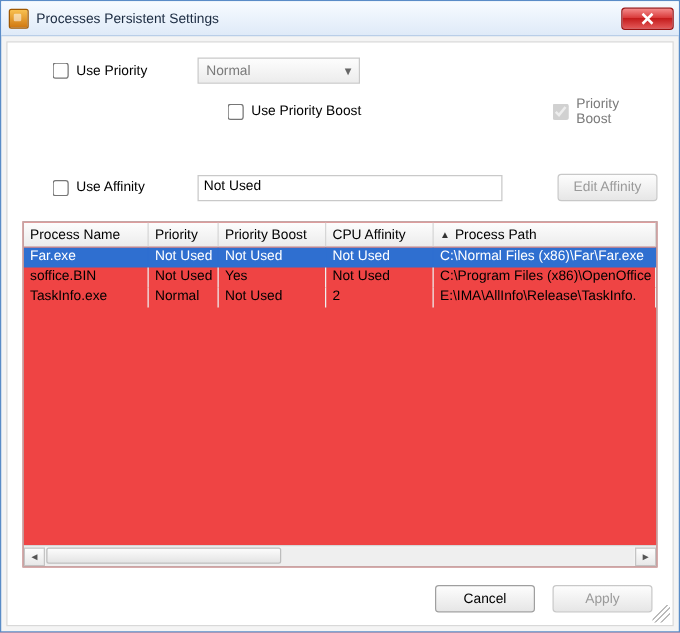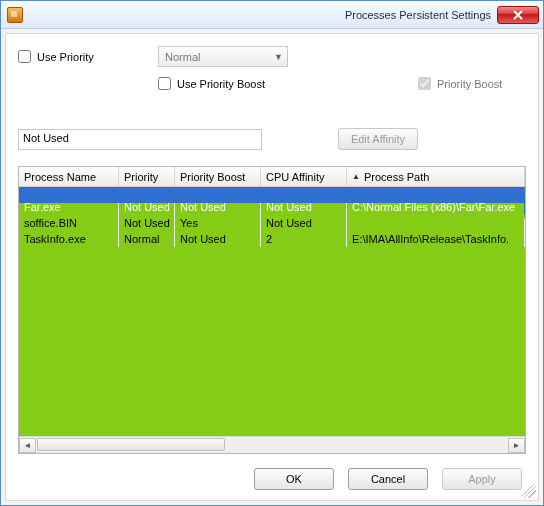--- a/index.html
+++ b/index.html
@@ -19,21 +19,20 @@
     display: flex; flex-direction: column;
     position: relative;
   }
   .titlebar {
     height: 28px;
     background: linear-gradient(#f7fbff, #dfeaf8);
     border-bottom: 1px solid #b9cee8;
     display:flex; align-items:center;
     padding: 0 4px 0 6px;
     gap:6px;
-    text-align:right;
   }
   .app-icon {
     width:16px; height:16px;
     background: linear-gradient(#f8c050,#d07810);
     border:1px solid #a05800;
     border-radius:2px;
     position:relative;
   }
   .app-icon::after{
     content:""; position:absolute; left:3px; top:3px; width:6px; height:6px;
@@ -61,20 +60,21 @@
   }
   .form-grid {
     display:grid;
     grid-template-columns: 140px 260px 1fr;
     row-gap:10px;
     align-items:center;
   }
   .chk {
     display:flex; align-items:center; gap:6px;
     color:#000;
+    margin-left:24px;
   }
   .chk input { width:13px; height:13px; margin:0; }
   .chk.disabled { color:#7a7a7a; }
   .chk.disabled input { accent-color:#999; }
   .combo {
     height:21px; width:130px;
     border:1px solid #c9c9c9;
     background:linear-gradient(#fdfdfd,#ececec);
     display:flex; align-items:center; justify-content:space-between;
     padding:0 4px 0 6px;
@@ -99,21 +99,21 @@
     border:1px solid #c9c9c9;
     background:#fff;
     padding:2px 4px;
     color:#000;
   }
   .spacer8 { height:8px; }
   .table-wrap {
     margin-top:16px;
     flex:1;
     border:1px solid #b6b6b6;
-    background:#84cc16;
+    background:#ef4444;
     display:flex; flex-direction:column;
     overflow:hidden;
     min-height:230px;
   }
   .theaders {
     display:flex;
     background:linear-gradient(#fdfdfd,#ececec);
     border-bottom:1px solid #cfcfcf;
     height:20px;
     font-size:11px;
@@ -125,21 +125,21 @@
     overflow:hidden;
     display:flex; align-items:center; gap:2px;
   }
   .th.sort::before{
     content:"▲"; font-size:8px; color:#333; margin-right:2px;
   }
   .tbody { flex:1; overflow:hidden; }
   .tr { display:flex; height:16px; }
   .td {
     border-right:1px solid #eee;
-    padding:14px 5px;
+    padding:1px 5px;
     white-space:nowrap; overflow:hidden;
     font-size:11px;
   }
   .tr.sel { background:#2f6fd0; color:#fff; }
   .tr.sel .td { border-right-color:#2f6fd0; }
   .col0{width:100px} .col1{width:56px} .col2{width:86px} .col3{width:86px} .col4{flex:1}
   .hscroll {
     height:17px;
     border-top:1px solid #d6d6d6;
     background:#f3f3f3;
@@ -205,20 +205,24 @@
         <span>Use Priority Boost</span>
       </label>
       <label class="chk disabled">
         <input type="checkbox" checked="" disabled="" style="">
         <span>Priority Boost</span>
       </label>
       <div></div>
 
       <div class="spacer8" style="grid-column:1/4"></div>
 
+      <label class="chk">
+        <input type="checkbox" style="">
+        <span>Use Affinity</span>
+      </label>
       <div class="textbox">
         <span>Not Used</span>
       </div>
       <div class="right-col">
         <div class="btn disabled">
             <span>Edit Affinity</span>
           </div>
       </div>
 
     </div>
@@ -247,43 +251,41 @@
             <div class="td col1">Not Used</div>
             <div class="td col2">Not Used</div>
             <div class="td col3">Not Used</div>
             <div class="td col4">C:\Normal Files (x86)\Far\Far.exe</div>
           </div>
           <div class="tr">
             <div class="td col0"> soffice.BIN</div>
             <div class="td col1">Not Used</div>
             <div class="td col2">Yes</div>
             <div class="td col3">Not Used</div>
+            <div class="td col4">C:\Program Files (x86)\OpenOffice</div>
           </div>
           <div class="tr">
             <div class="td col0"> TaskInfo.exe</div>
             <div class="td col1">Normal</div>
             <div class="td col2">Not Used</div>
             <div class="td col3">2</div>
             <div class="td col4">E:\IMA\AllInfo\Release\TaskInfo.</div>
           </div>
         </div>
       <div class="hscroll">
         <div class="hs-btn">◄</div>
         <div class="hs-track">
           <div class="hs-thumb"></div>
         </div>
         <div class="hs-btn">►</div>
       </div>
     </div>
 
     <div class="footer">
       <div class="btn">
-          <span>OK</span>
-        </div>
-      <div class="btn">
           <span>Cancel</span>
         </div>
       <div class="btn disabled">
           <span>Apply</span>
         </div>
     </div>
 
     <div class="resize-grip"></div>
   </div>
 </div>

